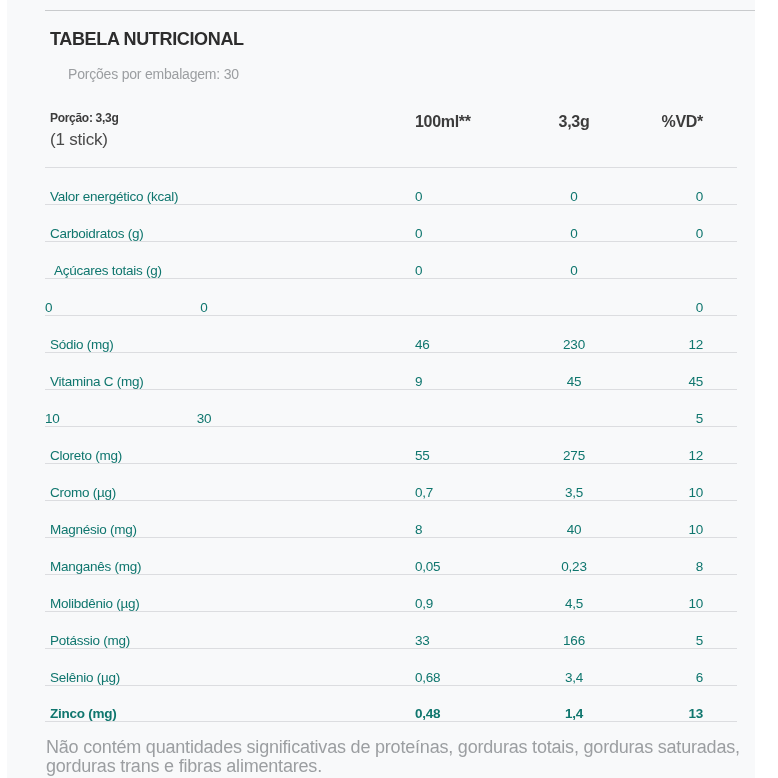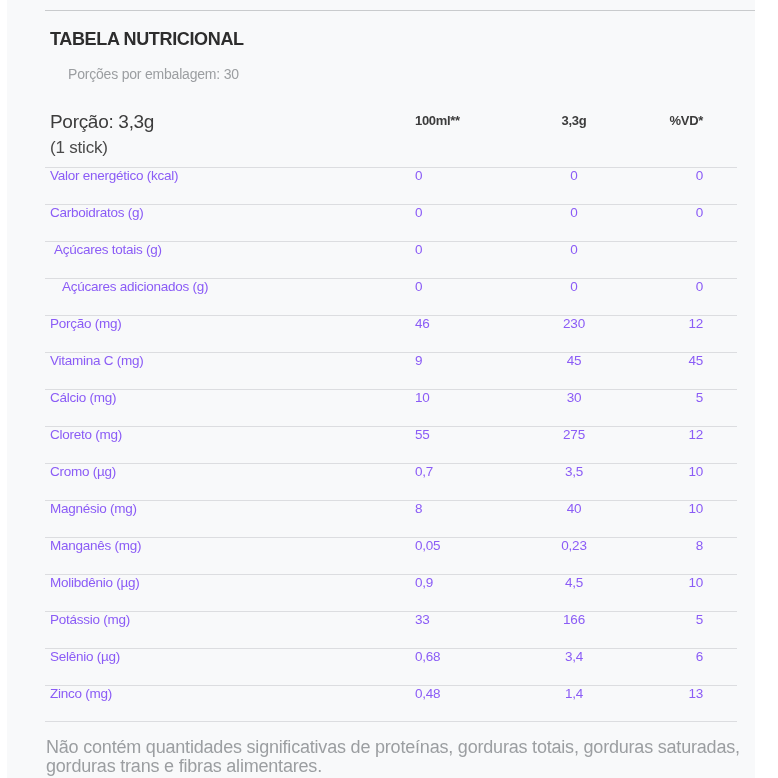--- a/index.html
+++ b/index.html
@@ -47,48 +47,48 @@
     width: 692px;
   }
   .thead {
     display: flex;
     align-items: flex-start;
     height: 67px;
     padding-top: 11px;
   }
   .row {
     display: flex;
-    align-items: flex-start;
+    align-items: flex-end;
     height: 37px;
     border-top: 1px solid #dcdde0;
     font-size: 13.5px;
     letter-spacing: -0.25px;
-    color: #8b5cf6;
-  }
-  .tbody .row:last-child { border-bottom: 1px solid #dcdde0; }
+    color: #0f766e;
+  }
+  .tbody .row:last-child { border-bottom: 1px solid #dcdde0; font-weight: bold; }
 
   .cell-label { width: 370px; padding-left: 5px; }
   .cell-c1 { width: 104px; text-align: left; }
   .cell-c2 { width: 110px; text-align: center; }
   .cell-c3 { flex: 1; text-align: right; padding-right: 34px; }
 
   .portion-label {
-    font-size: 19px;
-    font-weight: normal;
+    font-size: 12px;
+    font-weight: bold;
     color: #3c3c3c;
     letter-spacing: -0.3px;
   }
   .portion-sub {
     margin-top: 5px;
     font-size: 17px;
     color: #4a4a4a;
     letter-spacing: -0.2px;
   }
   .col-header {
-    font-size: 13px;
+    font-size: 16px;
     font-weight: bold;
     color: #3c3c3c;
     letter-spacing: -0.3px;
     padding-top: 2px;
   }
 
   .indent-1 { padding-left: 9px; }
   .indent-2 { padding-left: 17px; }
 
   .footnote {
@@ -135,39 +135,37 @@
         <div class="cell-c2">0</div>
         <div class="cell-c3">0</div>
       </div>
       <div class="row">
         <div class="cell-label indent-1">Açúcares totais (g)</div>
         <div class="cell-c1">0</div>
         <div class="cell-c2">0</div>
         <div class="cell-c3"></div>
       </div>
       <div class="row">
-        <div class="cell-label indent-2">Açúcares adicionados (g)</div>
         <div class="cell-c1">0</div>
         <div class="cell-c2">0</div>
         <div class="cell-c3">0</div>
       </div>
       <div class="row">
-        <div class="cell-label">Porção (mg)</div>
+        <div class="cell-label">Sódio (mg)</div>
         <div class="cell-c1">46</div>
         <div class="cell-c2">230</div>
         <div class="cell-c3">12</div>
       </div>
       <div class="row">
         <div class="cell-label">Vitamina C (mg)</div>
         <div class="cell-c1">9</div>
         <div class="cell-c2">45</div>
         <div class="cell-c3">45</div>
       </div>
       <div class="row">
-        <div class="cell-label">Cálcio (mg)</div>
         <div class="cell-c1">10</div>
         <div class="cell-c2">30</div>
         <div class="cell-c3">5</div>
       </div>
       <div class="row">
         <div class="cell-label">Cloreto (mg)</div>
         <div class="cell-c1">55</div>
         <div class="cell-c2">275</div>
         <div class="cell-c3">12</div>
       </div>

